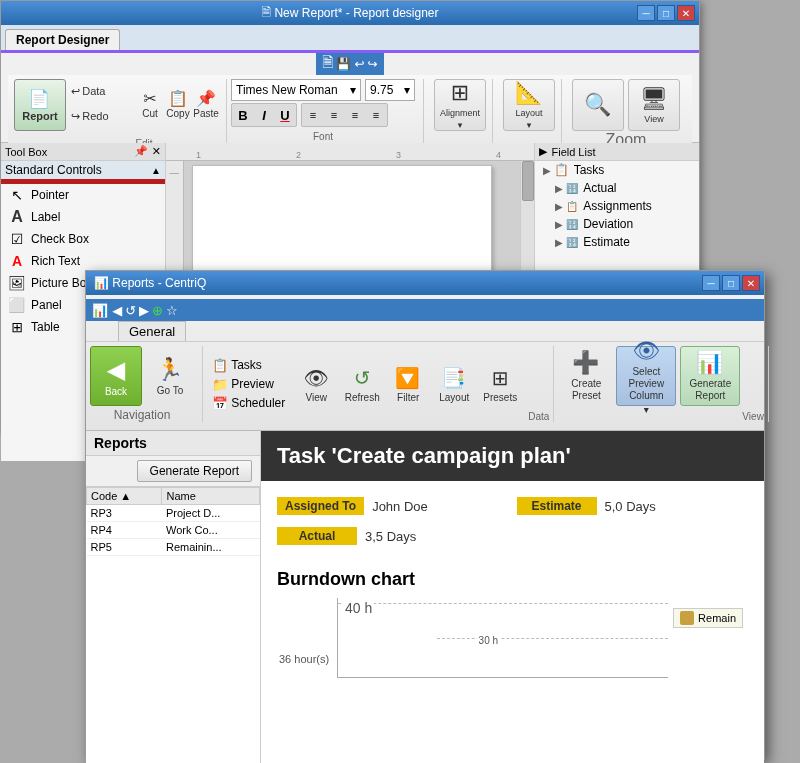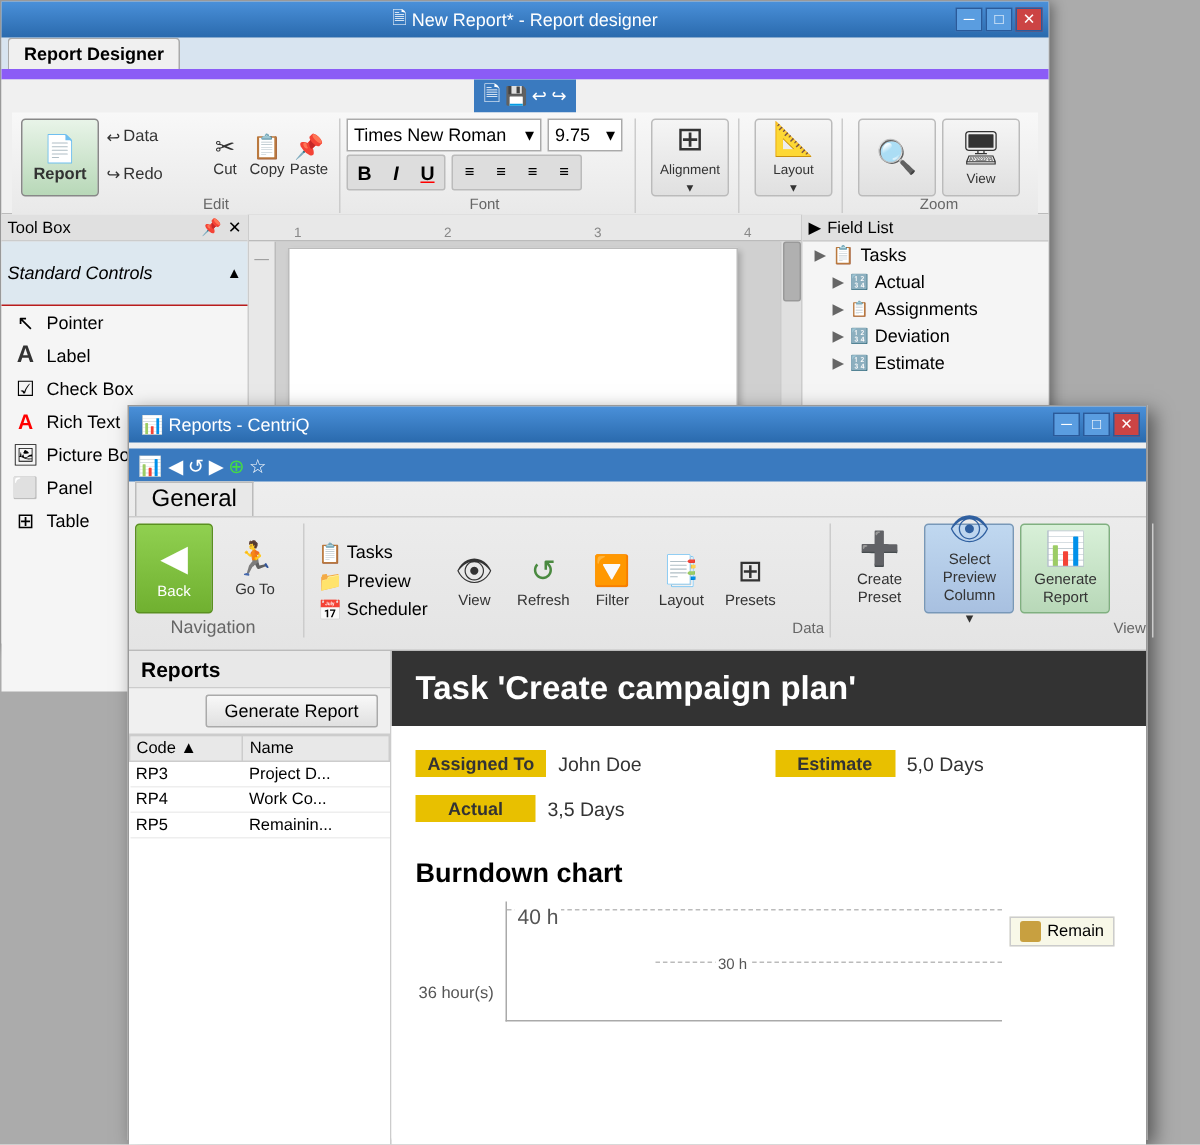--- a/index.html
+++ b/index.html
@@ -41,21 +41,21 @@
       display: flex; align-items: center; justify-content: center;
       cursor: pointer;
     }
 
     .tab-bar {
       background: #d8e4f0;
       height: 28px;
       display: flex;
       align-items: flex-end;
       padding-left: 4px;
-      border-bottom: 7px solid #8b5cf6;
+      border-bottom: 3px solid #8b5cf6;
     }
     .tab-item {
       background: #f0f0f0;
       border: 1px solid #aaa;
       border-bottom: none;
       padding: 3px 10px;
       font-size: 12px;
       cursor: pointer;
       border-radius: 3px 3px 0 0;
     }
@@ -164,26 +164,25 @@
       justify-content: space-between;
       align-items: center;
       padding: 2px 4px;
       background: #e0e0e0;
       border-bottom: 1px solid #ccc;
       font-size: 11px;
     }
 
     .toolbox-section {
       background: #dde8f0;
-      padding: 14px 4px;
-      border-bottom: 1px solid #b91c1c;
+      padding: 2px 4px;
+      border-bottom: 5px solid #b91c1c;
       display: flex;
       align-items: center;
       justify-content: space-between;
-      font-style: italic;
     }
 
     .toolbox-item {
       display: flex;
       align-items: center;
       gap: 6px;
       padding: 3px 8px;
       cursor: pointer;
     }
 
@@ -290,21 +289,22 @@
 
     .reports-ribbon-tabs {
       display: flex;
       padding: 0 4px;
       border-bottom: 1px solid #ccc;
     }
 
     .reports-tab {
       padding: 2px 10px;
       cursor: pointer;
-      font-size: 16px;
+      font-size: 13px;
+      margin-left: 28px;
     }
     .reports-tab.active {
       background: #e8e8e8;
       border: 1px solid #bbb;
       border-bottom: none;
     }
 
     .reports-ribbon-content {
       display: flex;
       align-items: stretch;
@@ -625,21 +625,21 @@
       <div style="display:flex; flex-direction:column; align-items:center; padding:0 6px;">
         <div style="display:flex; gap:4px; align-items:center; flex:1;">
           <div class="ribbon-large-btn">
             <span style="font-size:22px;">🔍</span>
           </div>
           <div class="ribbon-large-btn">
             <span style="font-size:22px;">🖥</span>
             <span style="font-size:9px;">View</span>
           </div>
         </div>
-        <div style="font-size:10px; color:#666; text-align:left;">Zoom</div>
+        <div style="font-size:16px; color:#666; text-align:left;">Zoom</div>
       </div>
     </div>
   </div>
 
   <div class="main-content">
 
     <div class="toolbox">
       <div class="toolbox-header">
         <span>Tool Box</span>
         <div style="display:flex; gap:4px;">

